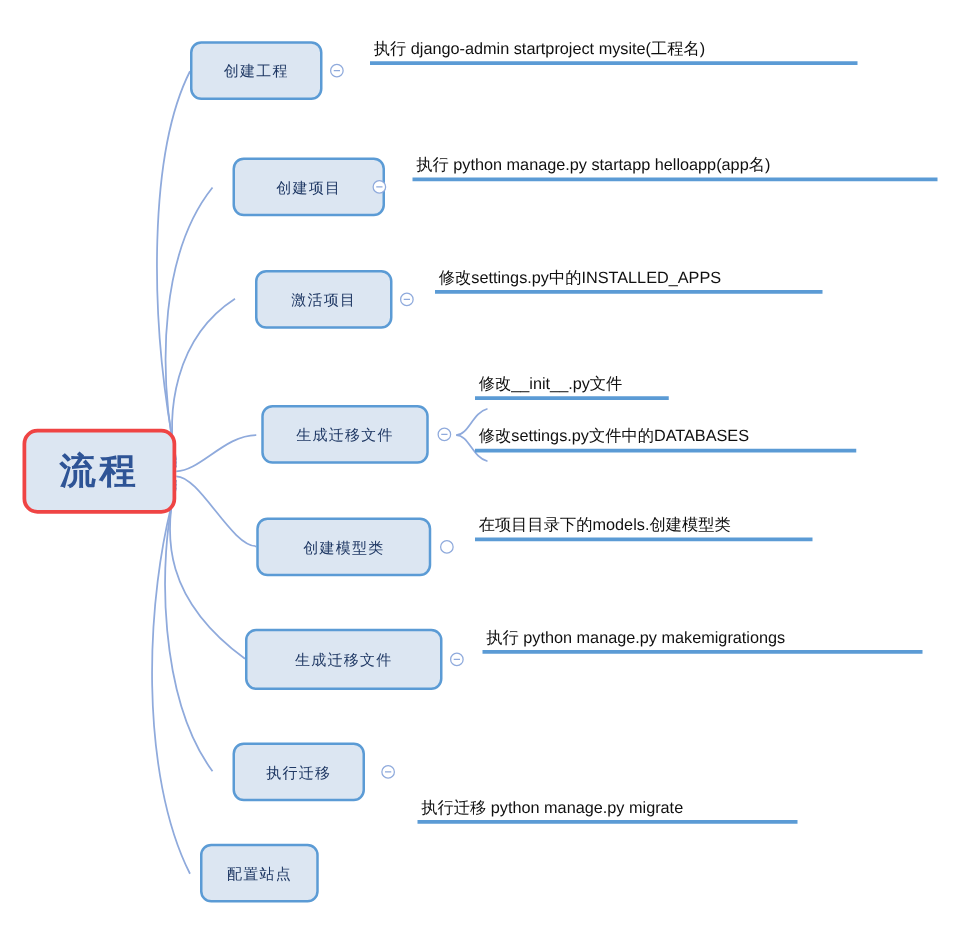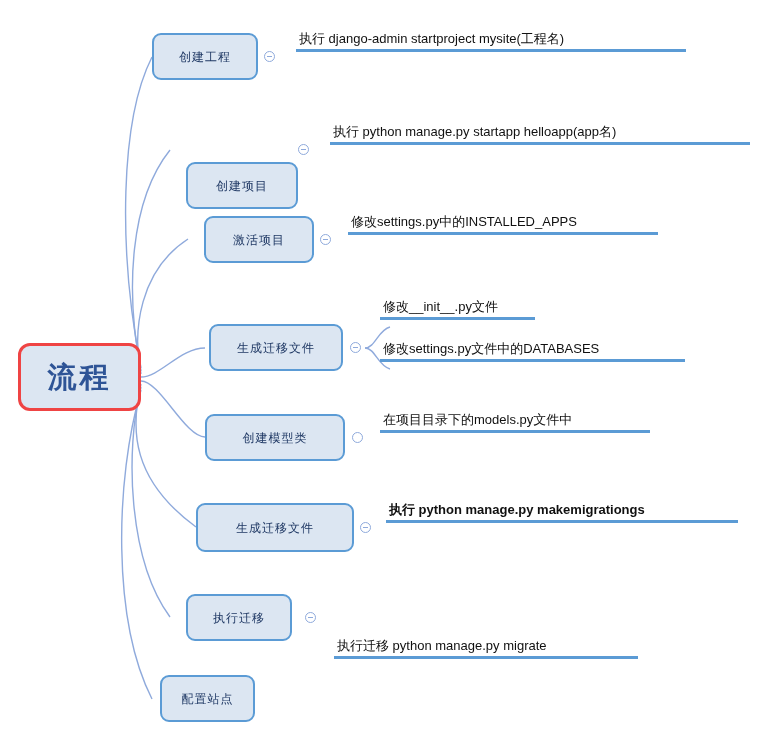--- a/index.html
+++ b/index.html
@@ -130,21 +130,21 @@
     <span class="node-label">创建工程</span>
   </div>
   <div class="toggle" style="left:264px; top:51px;">
       <span class="bar"></span>
     </div>
   <div class="sub" style="left:296px; top:32px; width:390px;">
     <span class="sub-text">执行 django-admin startproject mysite(工程名)</span>
     <span class="sub-rule"></span>
   </div>
 
-  <div class="node branch-node" style="left:186px; top:126px; width:112px; height:47px;margin-top:36px;">
+  <div class="node branch-node" style="left:186px; top:126px; width:122px; height:47px;">
     <span class="node-label">创建项目</span>
   </div>
   <div class="toggle" style="left:298px; top:144px;">
       <span class="bar"></span>
     </div>
   <div class="sub" style="left:330px; top:125px; width:420px;">
     <span class="sub-text">执行 python manage.py startapp helloapp(app名)</span>
     <span class="sub-rule"></span>
   </div>
 
@@ -172,31 +172,31 @@
   <div class="sub" style="left:380px; top:300px; width:155px;">
     <span class="sub-text">修改__init__.py文件</span>
     <span class="sub-rule"></span>
   </div>
 
   <div class="node branch-node" style="left:205px; top:414px; width:140px; height:47px;">
     <span class="node-label">创建模型类</span>
   </div>
   <div class="toggle empty" style="left:352px; top:432px;"></div>
   <div class="sub" style="left:380px; top:413px; width:270px;">
-    <span class="sub-text">在项目目录下的models.py文件中</span>
+    <span class="sub-text">在项目目录下的models.创建模型类</span>
     <span class="sub-rule"></span>
   </div>
 
   <div class="node branch-node" style="left:196px; top:503px; width:158px; height:49px;">
     <span class="node-label">生成迁移文件</span>
   </div>
   <div class="toggle" style="left:360px; top:522px;">
       <span class="bar"></span>
     </div>
-  <div class="sub" style="left:386px; top:503px; width:352px;font-weight:bold;">
+  <div class="sub" style="left:386px; top:503px; width:352px;">
     <span class="sub-text">执行  python manage.py makemigrationgs</span>
     <span class="sub-rule"></span>
   </div>
 
   <div class="node branch-node" style="left:186px; top:594px; width:106px; height:47px;">
     <span class="node-label">执行迁移</span>
   </div>
   <div class="toggle" style="left:305px; top:612px;">
       <span class="bar"></span>
     </div>

